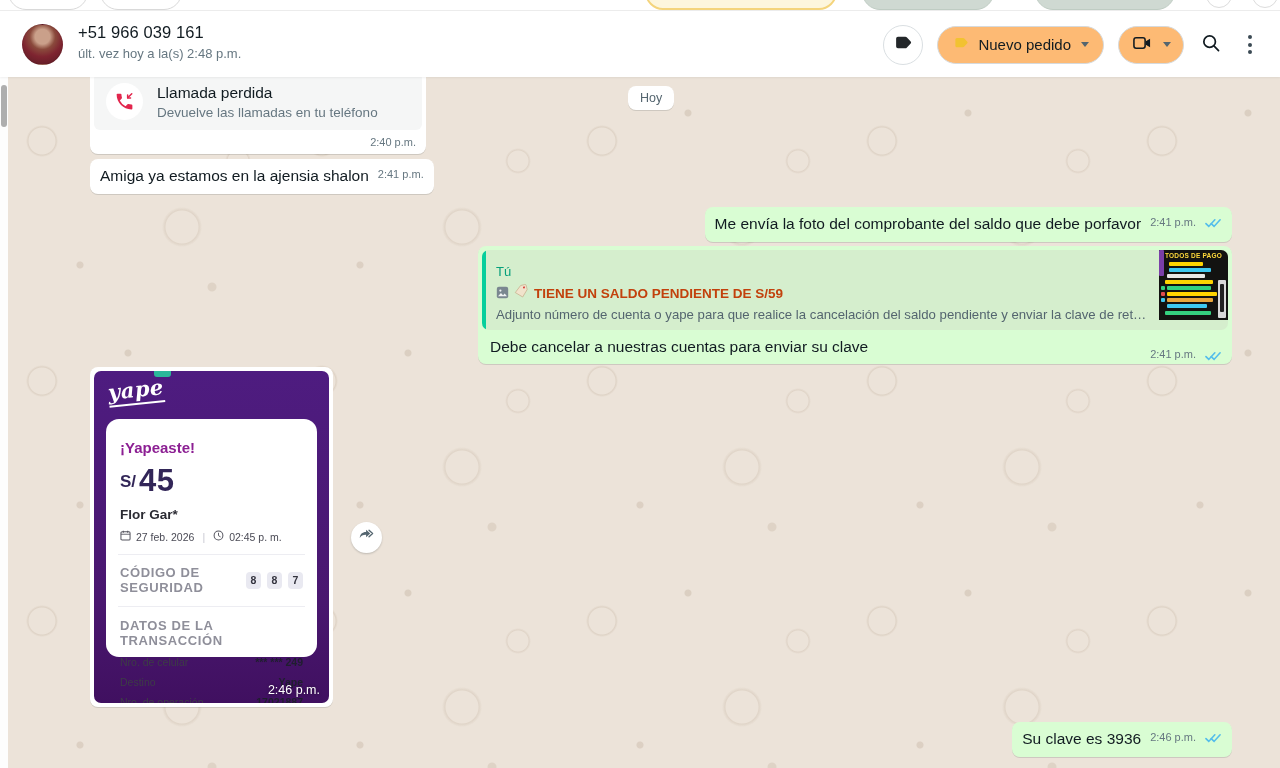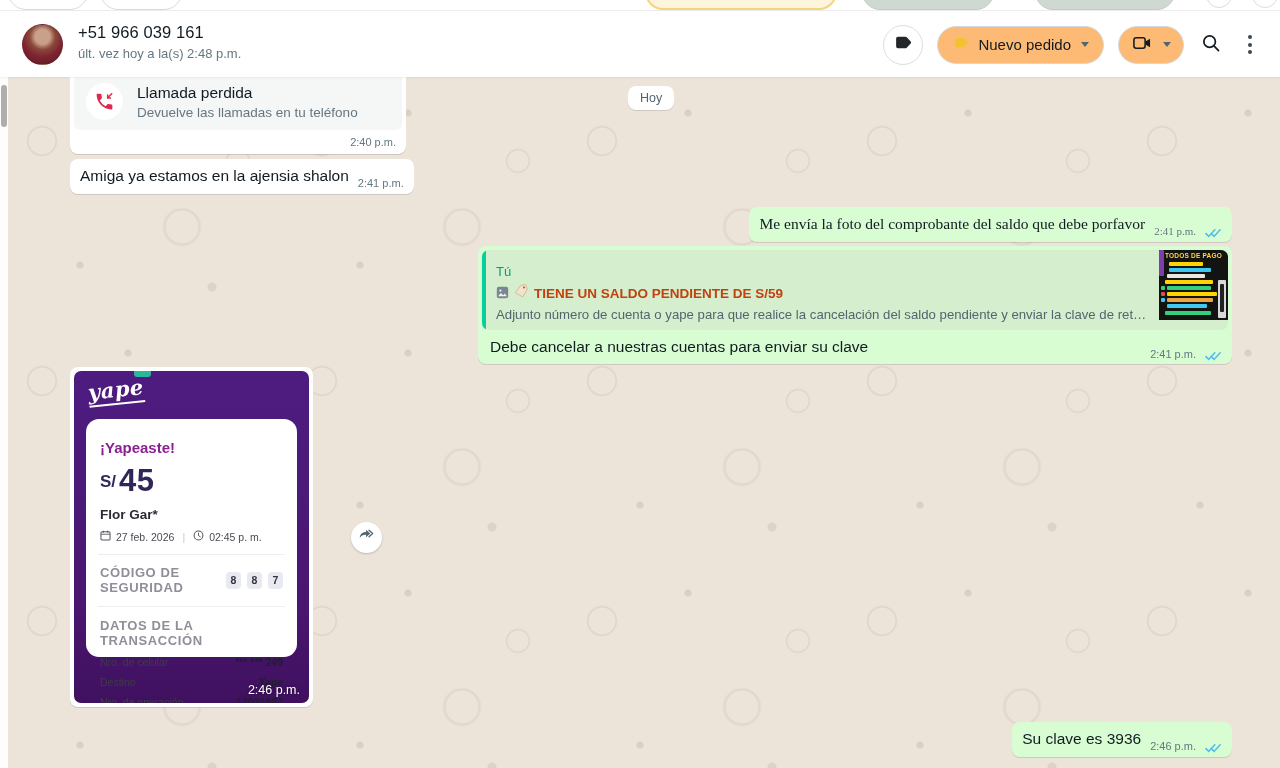--- a/index.html
+++ b/index.html
@@ -47,23 +47,23 @@
             radial-gradient(circle 13px at 238px 84px, transparent 10px, rgba(176,155,132,.20) 11px, transparent 13px),
             radial-gradient(circle 5px  at 212px 210px, rgba(176,155,132,.22) 4px, transparent 5px);
           background-size:280px 240px; }
   .left-track { position:absolute; left:0; top:0; width:8px; height:691px; background:#fdfdfd; z-index:5; }
   .scroll-thumb { position:absolute; left:1px; top:8px; width:6px; height:42px; border-radius:3px; background:#aeaeae; cursor:grab; }
 
   .date-chip { position:absolute; top:9px; left:628px; background:#fff; color:#54656f; font-size:12.5px;
                padding:5px 12px; border-radius:8px; box-shadow:0 1px .5px rgba(11,20,26,.13); }
 
   .bubble { position:absolute; border-radius:8px; box-shadow:0 1px .5px rgba(11,20,26,.13); }
-  .bubble-in { background:#fff; }
+  .bubble-in { background:#fff;margin-left:20px; }
   .bubble-out { background:#d9fdd3; }
-  .msg-row { display:flex; align-items:flex-end; gap:9px; }
+  .msg-row { display:flex; align-items:flex-start; gap:9px; }
   .msg-text { font-size:15.5px; color:#111b21; line-height:21px; }
   .msg-time { font-size:11px; color:#667781; white-space:nowrap; position:relative; top:3px; }
   .checks { display:inline-flex; position:relative; top:5px; }
 
   
   .missed { left:70px; top:-8px; width:336px; padding:4px 4px 6px; }
   .missed-panel { background:#f5f6f6; border-radius:6px; padding:10px 12px; display:flex; align-items:center; gap:14px; }
   .missed-icon-wrap { width:37px; height:37px; border-radius:50%; background:#fff; display:flex; align-items:center; justify-content:center; flex:none; }
   .missed-title { font-size:15.5px; color:#111b21; }
   .missed-sub { font-size:13.5px; color:#667781; margin-top:3px; }
@@ -111,21 +111,21 @@
   .r-row { display:flex; justify-content:space-between; margin-top:8px; font-size:10.5px; }
   .r-row .lab { color:#3d3d46; }
   .r-row .val { color:#1f1f2e; font-weight:bold; }
   .img-time { position:absolute; right:9px; bottom:6px; color:#fff; font-size:12.5px; font-weight:500;
               text-shadow:0 0 3px rgba(0,0,0,.5); }
 
   
   .fwd-btn { position:absolute; left:351px; top:445px; width:31px; height:31px; border-radius:50%; background:#fff;
              box-shadow:0 1px 2px rgba(11,20,26,.2); display:flex; align-items:center; justify-content:center; cursor:pointer; }
 
-  .out1 { right:48px; top:130px; padding:6px 10px 8px;font-family:Liberation Serif, serif; }
+  .out1 { right:48px; top:130px; padding:6px 10px 8px; }
   .out3 { right:48px; top:645px; padding:6px 10px 8px; }
   .in1 { left:70px; top:82px; padding:6px 10px 8px; }
 </style>
 </head>
 <body>
 
 <div id="app">
 
   <div class="topstrip">
     <div class="frag" style="left:8px; width:80px;"></div>

